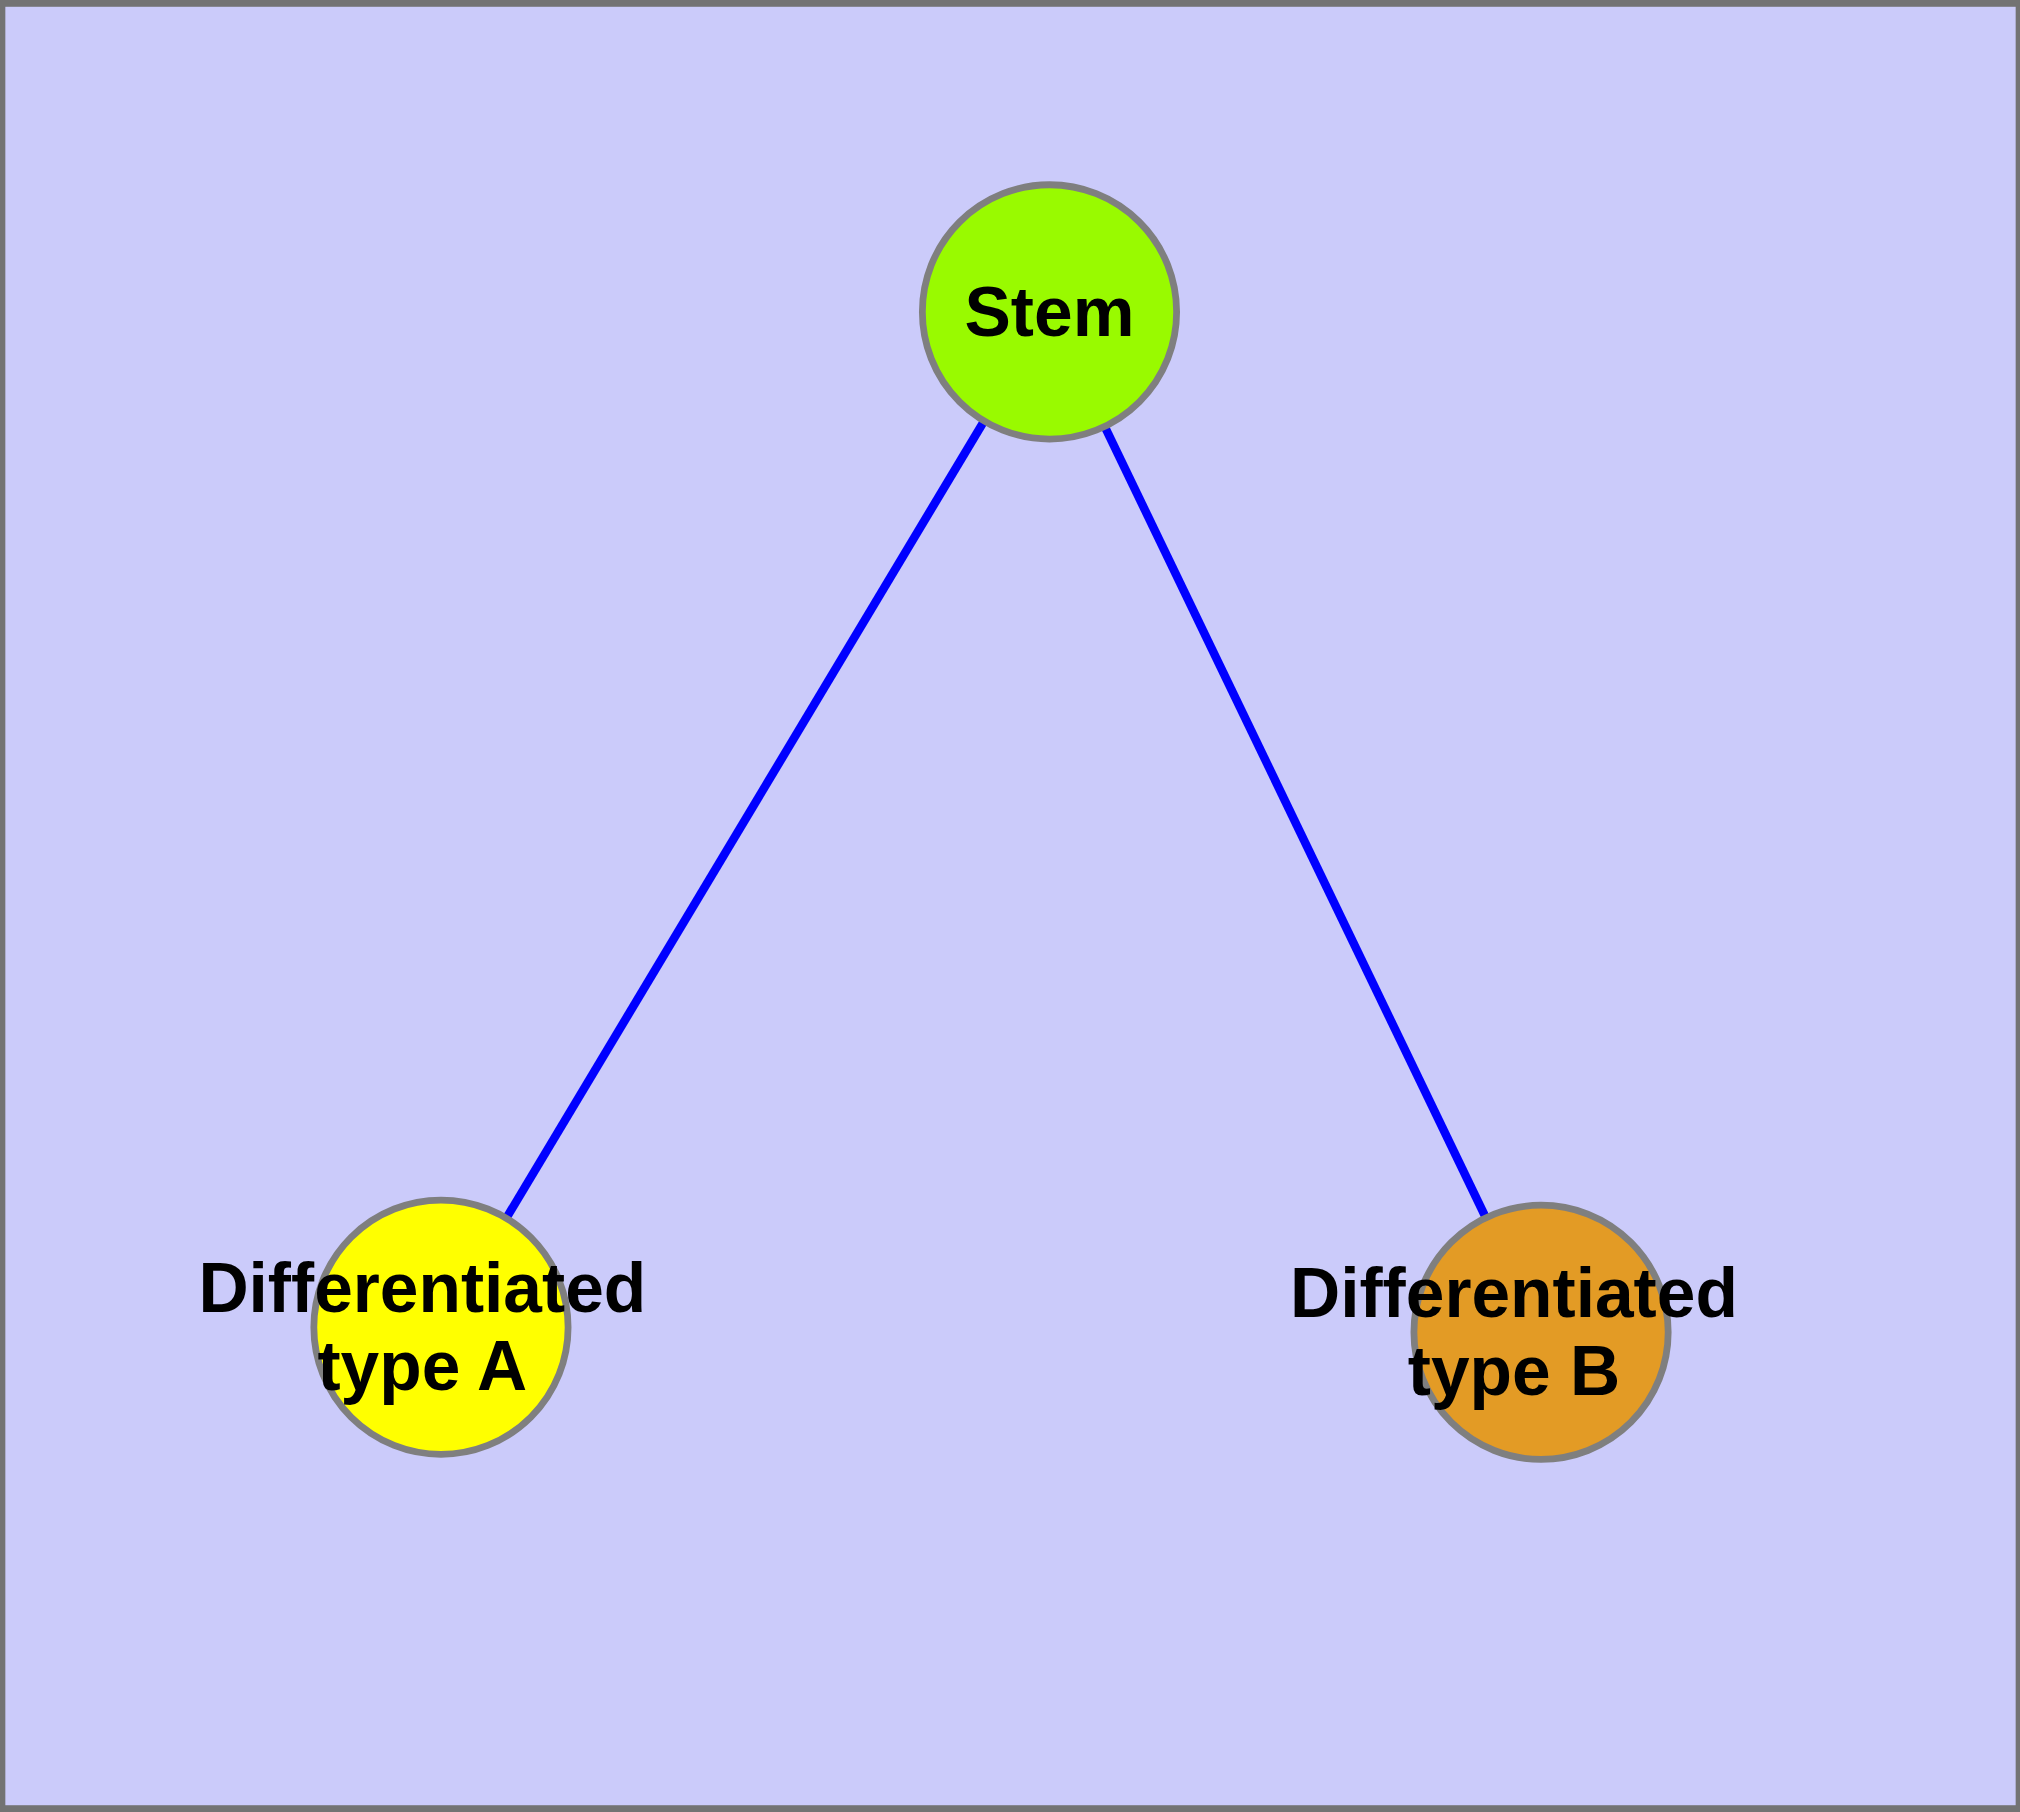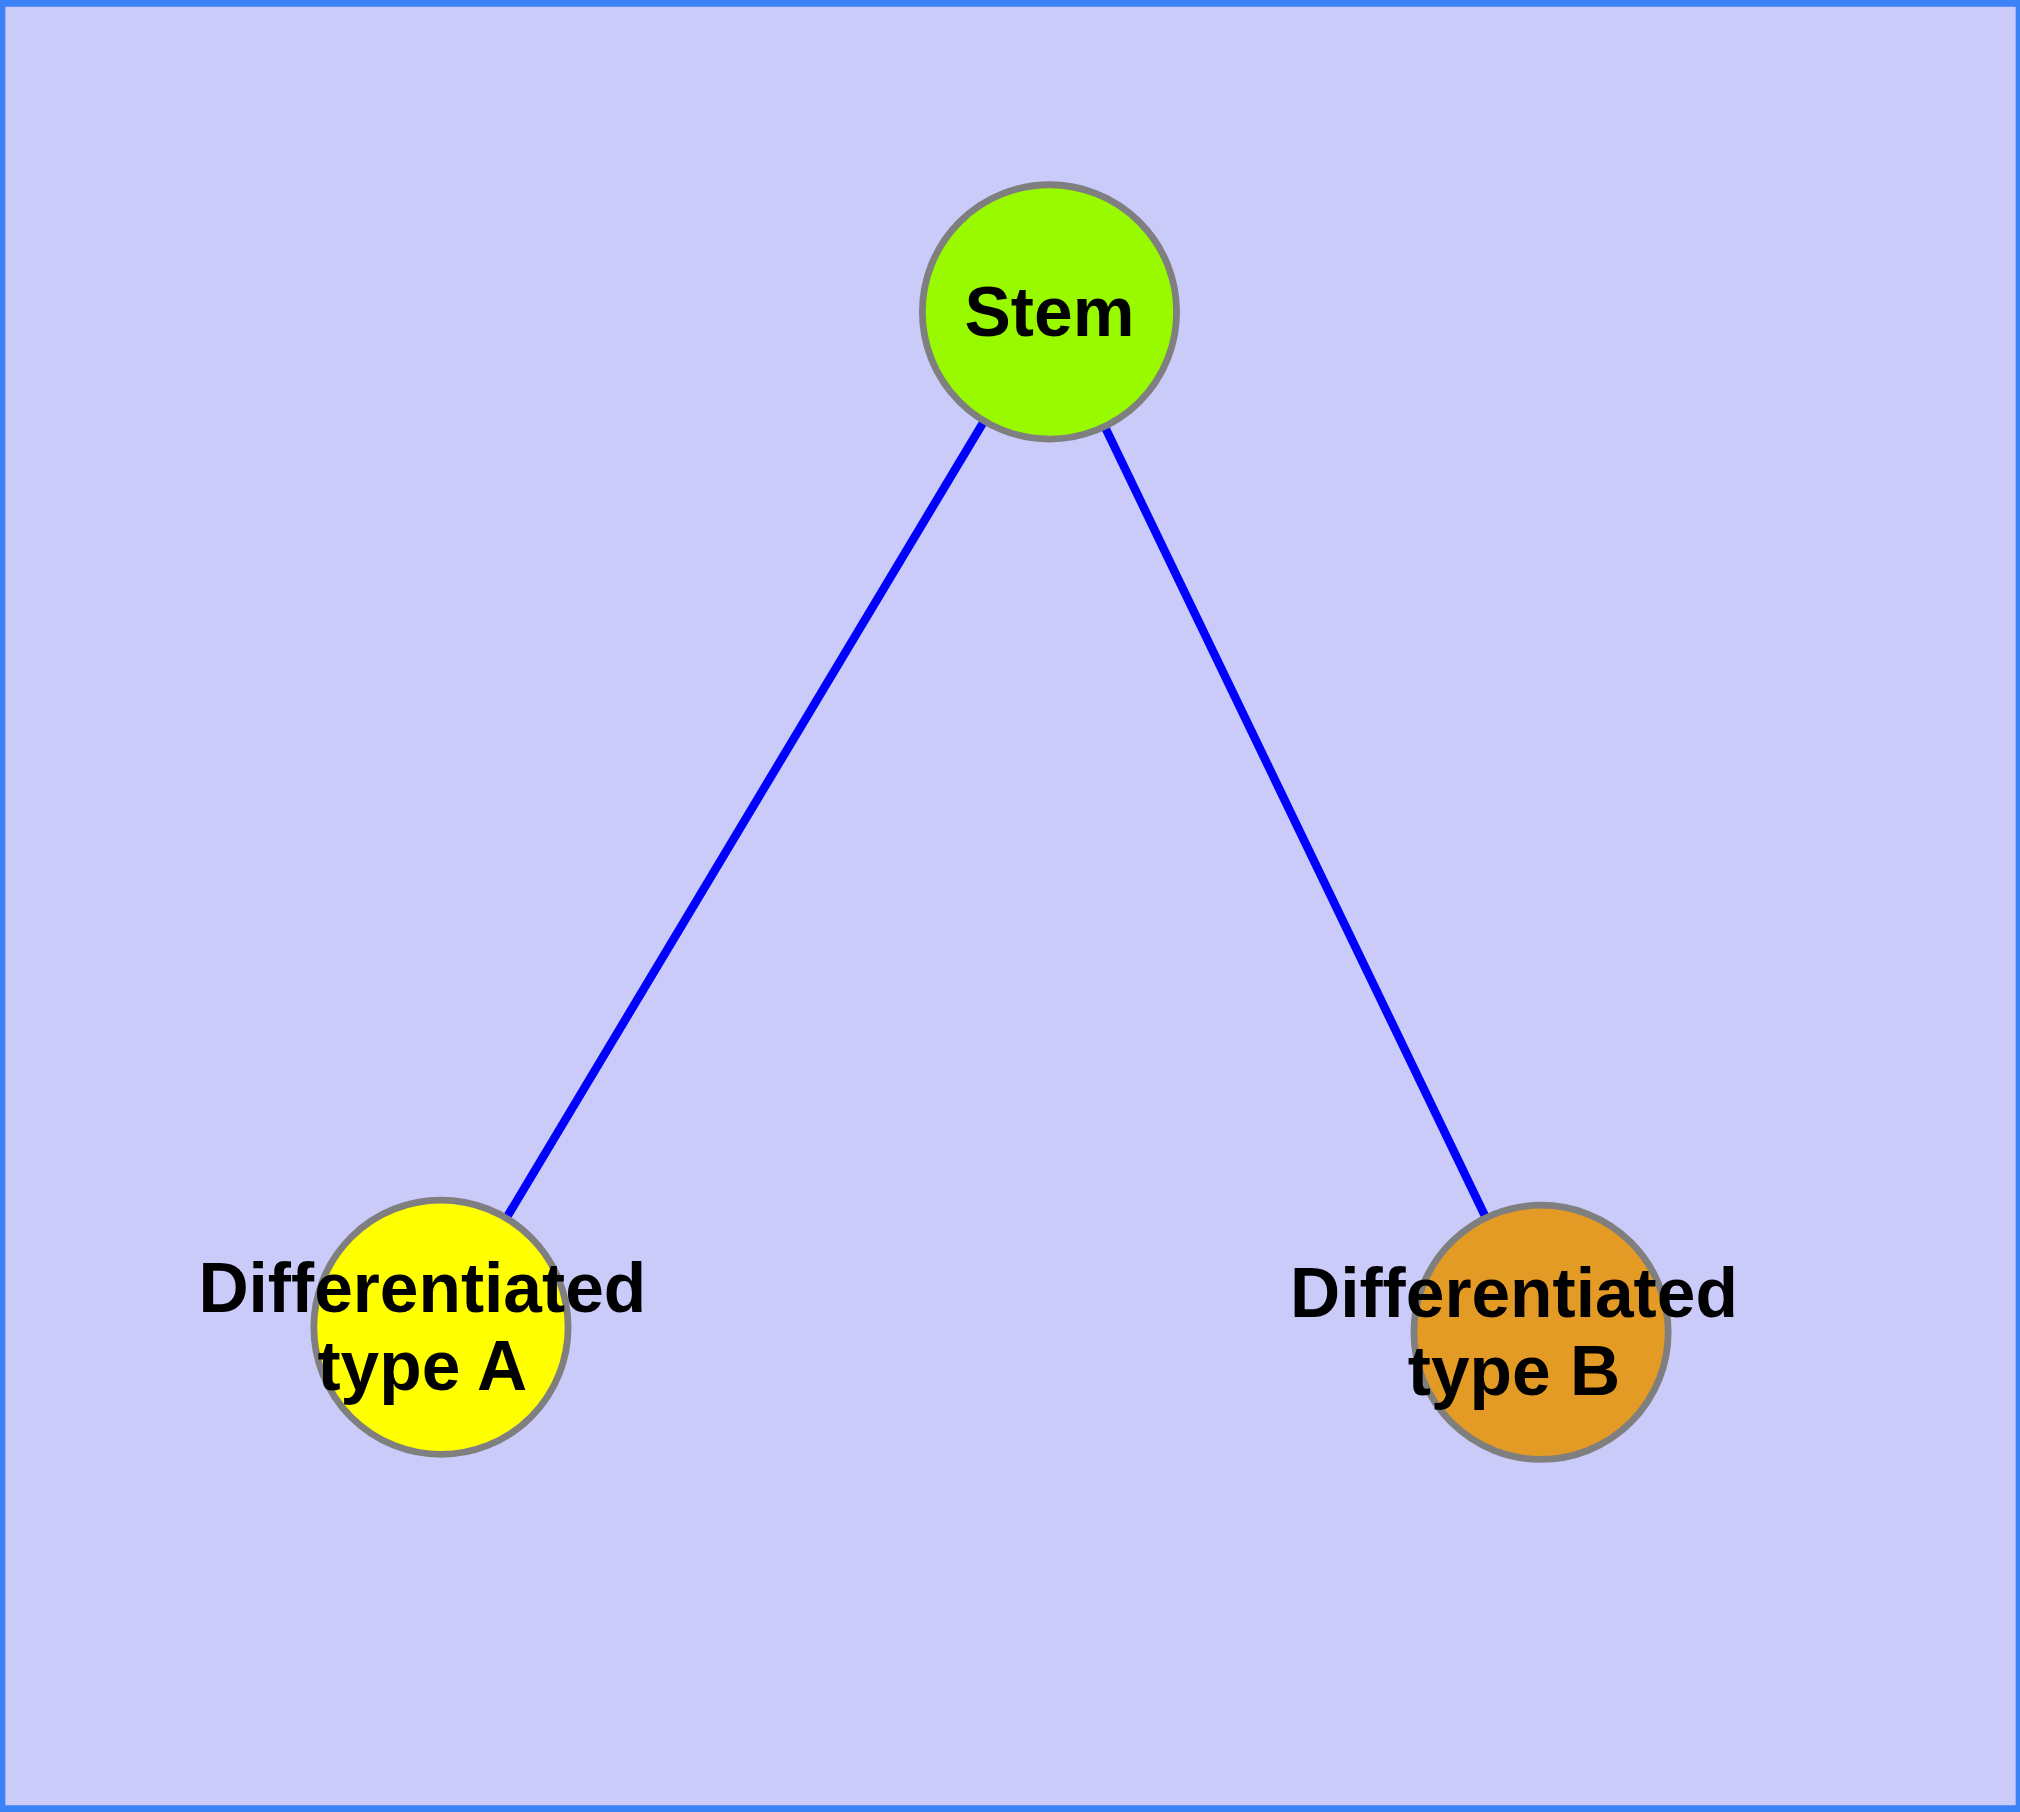--- a/index.html
+++ b/index.html
@@ -27,21 +27,21 @@
   .node-label {
     font-family: "Liberation Sans", sans-serif;
     font-weight: bold;
     fill: #000000;
     paint-order: normal;
   }
 </style>
 </head>
 <body>
 
-<div id="diagram-root" style="width: 2021px; height: 1812px; background: #3b82f6;">
+<div id="diagram-root" style="width: 2021px; height: 1812px; background: #737373;">
   <svg id="graph-svg" viewBox="0 0 2384 2138" xmlns="http://www.w3.org/2000/svg" style="width: 2021px; height: 1812px;">
     <rect id="plot-background" x="6" y="8" width="2372" height="2122" fill="#cbcbfa"></rect>
     <g id="edges-layer">
         <line x1="1238" y1="368" x2="520" y2="1566" stroke="#0000ff" stroke-width="10" stroke-linecap="butt"></line>
         <line x1="1238" y1="368" x2="1818" y2="1572" stroke="#0000ff" stroke-width="10" stroke-linecap="butt"></line>
       </g>
     <g id="nodes-layer">
         <g>
           <circle cx="1238" cy="368" r="150" fill="#99fa00" stroke="#7f7f7f" stroke-width="8"></circle>
           <text x="1238" y="395.88" text-anchor="middle" font-size="82" class="node-label"><tspan x="1238" dy="0">Stem</tspan></text>

